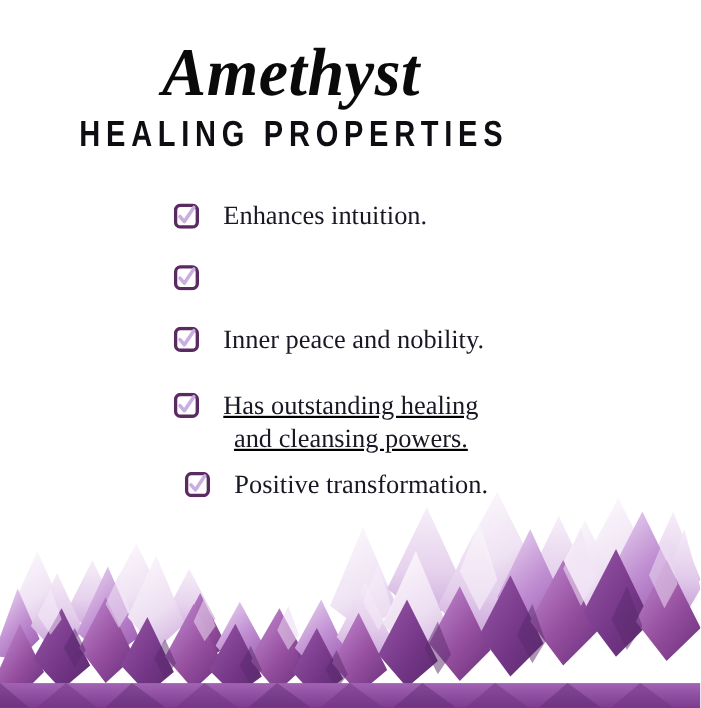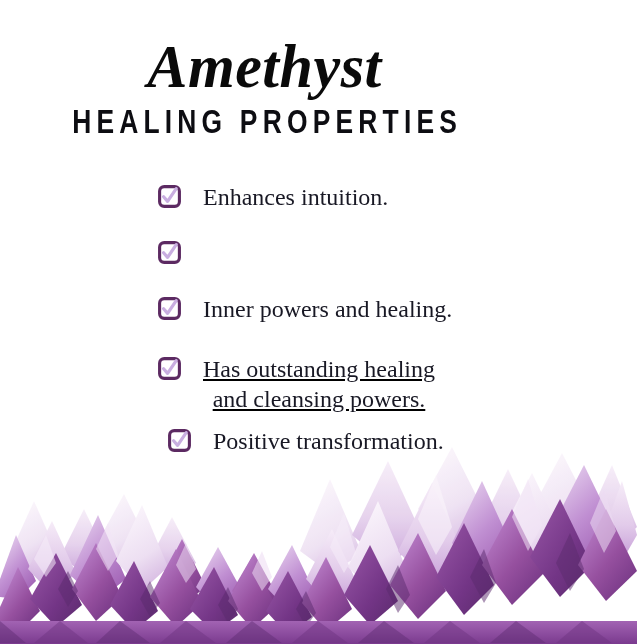--- a/index.html
+++ b/index.html
@@ -132,21 +132,21 @@
       </span>
     </li>
 
     <li class="list-item li-2">
       <span class="checkbox">
         <svg width="23" height="23" viewBox="0 0 23 23" xmlns="http://www.w3.org/2000/svg">
           <rect x="1.6" y="1.6" width="19.8" height="19.8" rx="4.6" ry="4.6" fill="#ffffff" stroke="#5c2a62" stroke-width="3.1"></rect>
           <path d="M5.6 11.8 L9.6 16.4 L18.2 3.6" fill="none" stroke="#c9aee0" stroke-width="3.2" stroke-linecap="round" stroke-linejoin="round"></path>
         </svg>
       </span>
-      <span class="item-text single">Inner powers and healing.</span>
+      <span class="item-text single">Inner peace and nobility.</span>
     </li>
 
     <li class="list-item li-3">
       <span class="checkbox">
         <svg width="23" height="23" viewBox="0 0 23 23" xmlns="http://www.w3.org/2000/svg">
           <rect x="1.6" y="1.6" width="19.8" height="19.8" rx="4.6" ry="4.6" fill="#ffffff" stroke="#5c2a62" stroke-width="3.1"></rect>
           <path d="M5.6 11.8 L9.6 16.4 L18.2 3.6" fill="none" stroke="#c9aee0" stroke-width="3.2" stroke-linecap="round" stroke-linejoin="round"></path>
         </svg>
       </span>
       <span class="item-text">Has outstanding healing

